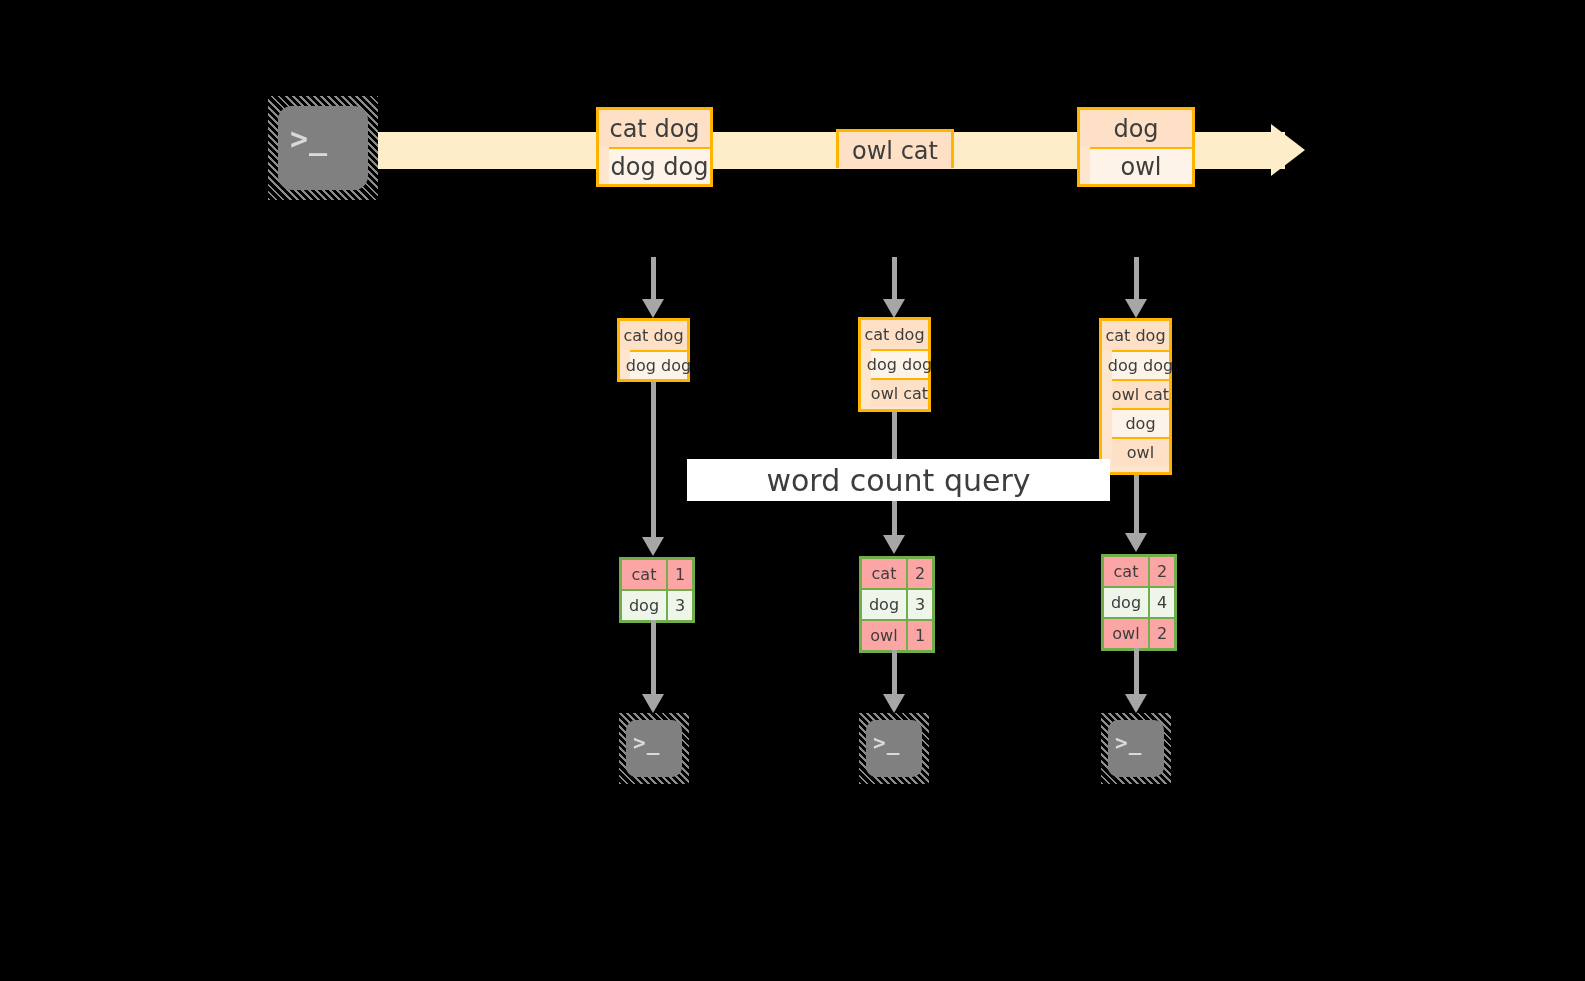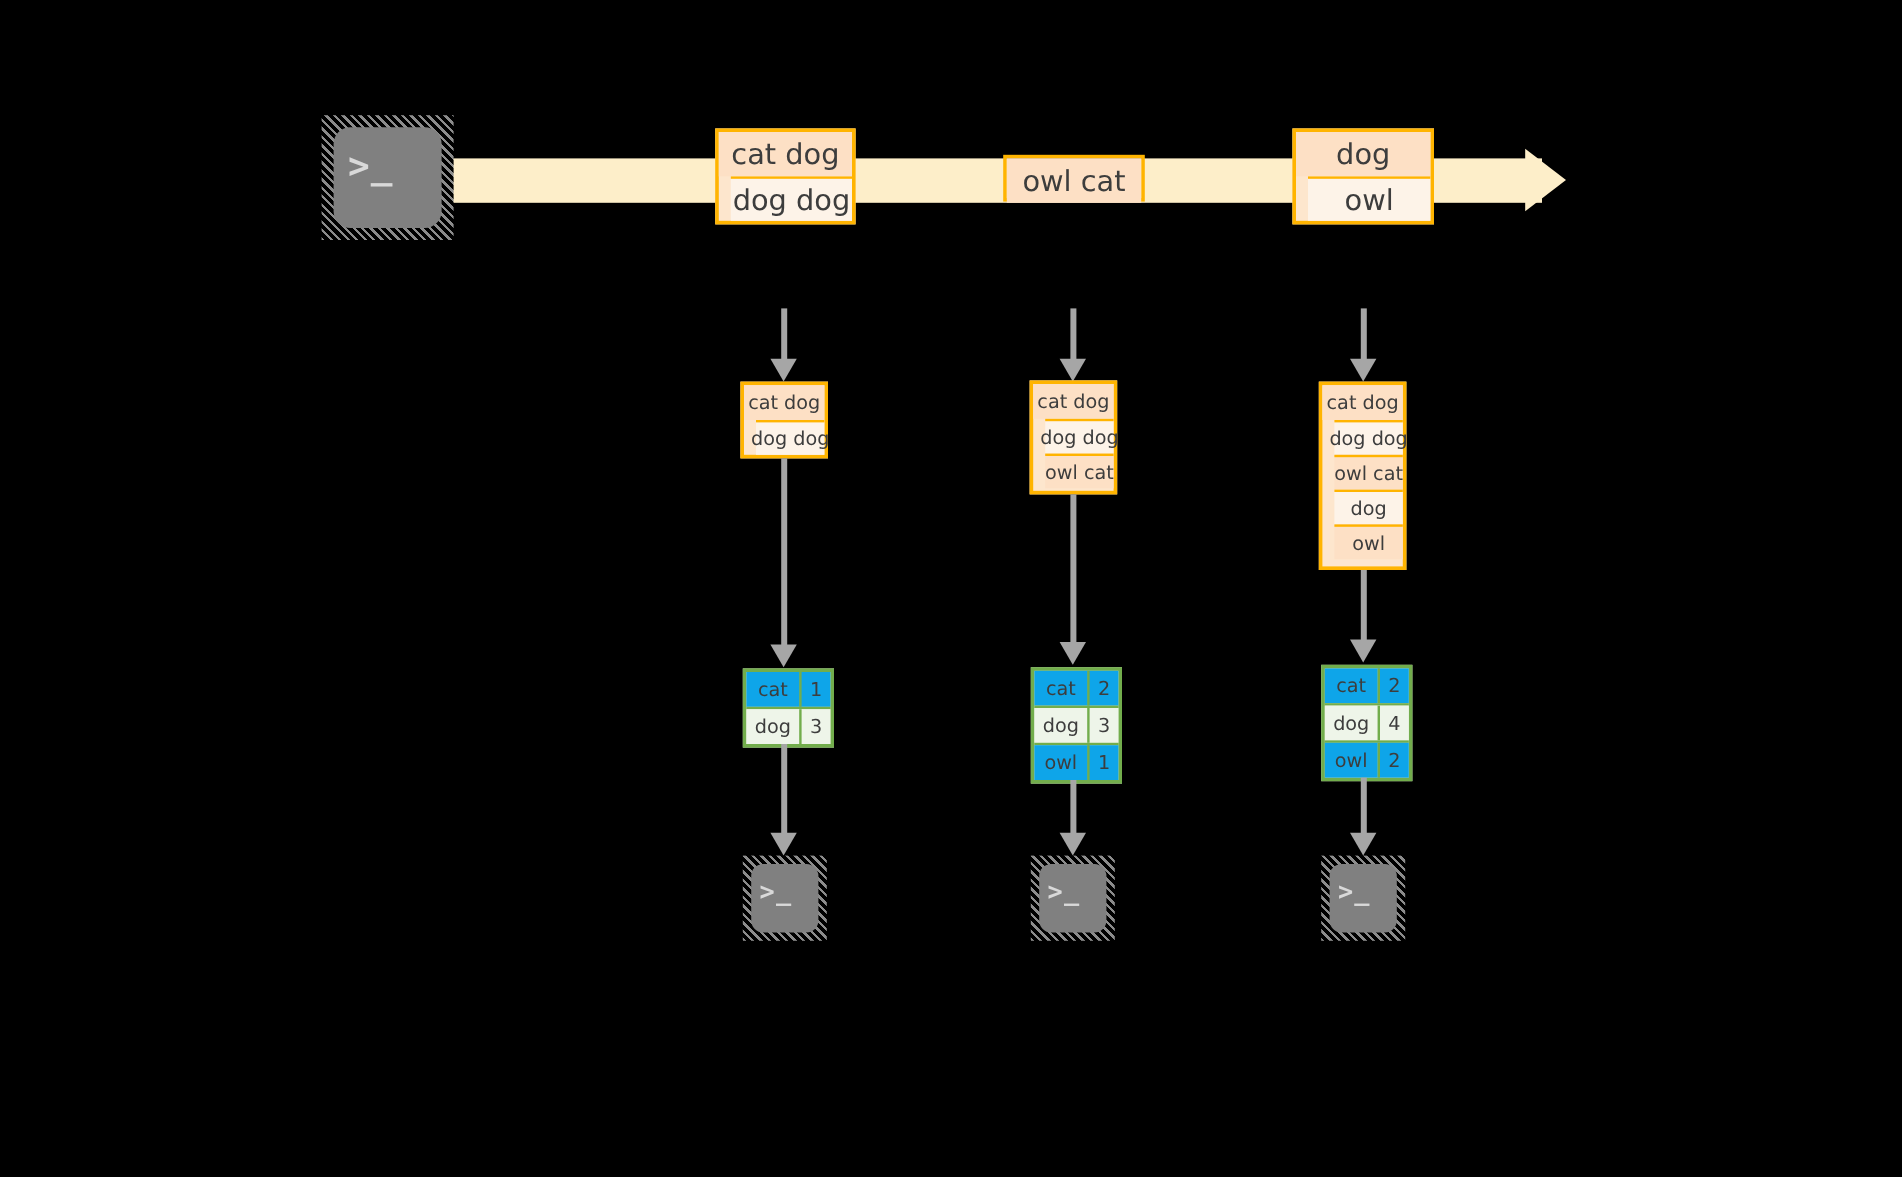--- a/index.html
+++ b/index.html
@@ -95,21 +95,21 @@
   .gtable .row .v {
     box-sizing: border-box;
     display: flex;
     align-items: center;
     justify-content: center;
     color: #3d3d3d;
     font-size: 16px;
   }
   .gtable .row .k { width: 44px; }
   .gtable .row .v { width: 26px; border-left: 2px solid #72ad4c; }
-  .gtable .row.dark  .k, .gtable .row.dark  .v { background: #0ea5e9; }
+  .gtable .row.dark  .k, .gtable .row.dark  .v { background: #fca5a5; }
   .gtable .row.light .k, .gtable .row.light .v { background: #eef5e9; }
 
   
   .gline {
     position: absolute;
     width: 5px;
     background: #a6a6a6;
   }
   .gline.dashed {
     background: none;
@@ -259,14 +259,17 @@
   </div>
 
   <div class="gline" style="left:1134px; top:648px; height:50px;"></div>
   <div class="ghead" style="left:1125px; top:694px;"></div>
 
   <div class="terminal small" style="left:1101px; top:713px; width:70px; height:71px;">
     <div class="inner"></div>
     <div class="glyph">&gt;_</div>
   </div>
 
+  <div class="query-label" style="left:687px; top:459px; width:423px; height:42px;">
+    <span>word count query</span>
+  </div>
 
 </div>
 
 </body></html>

